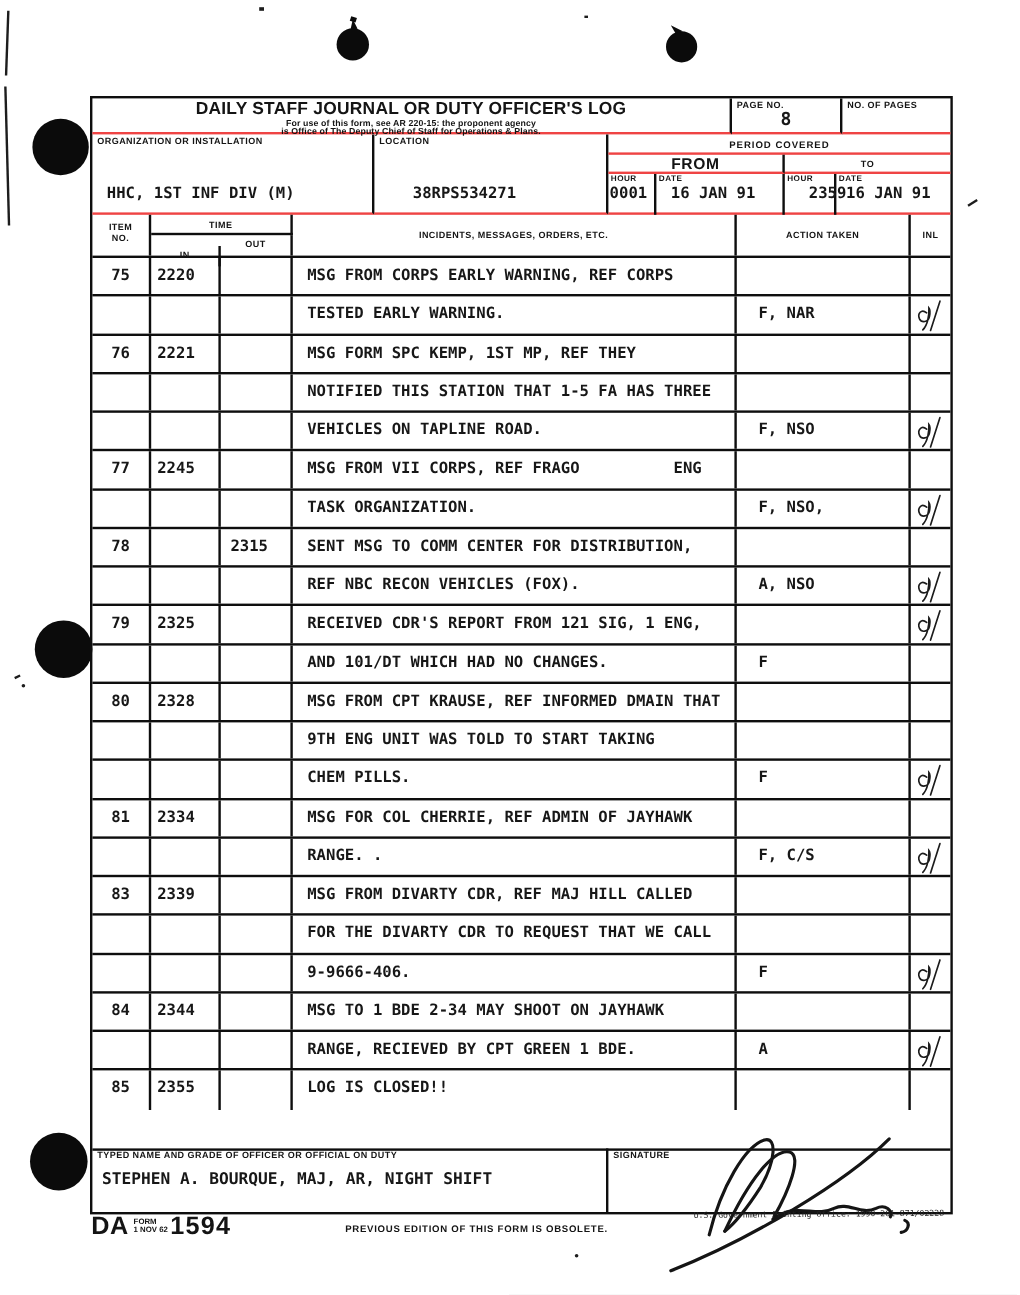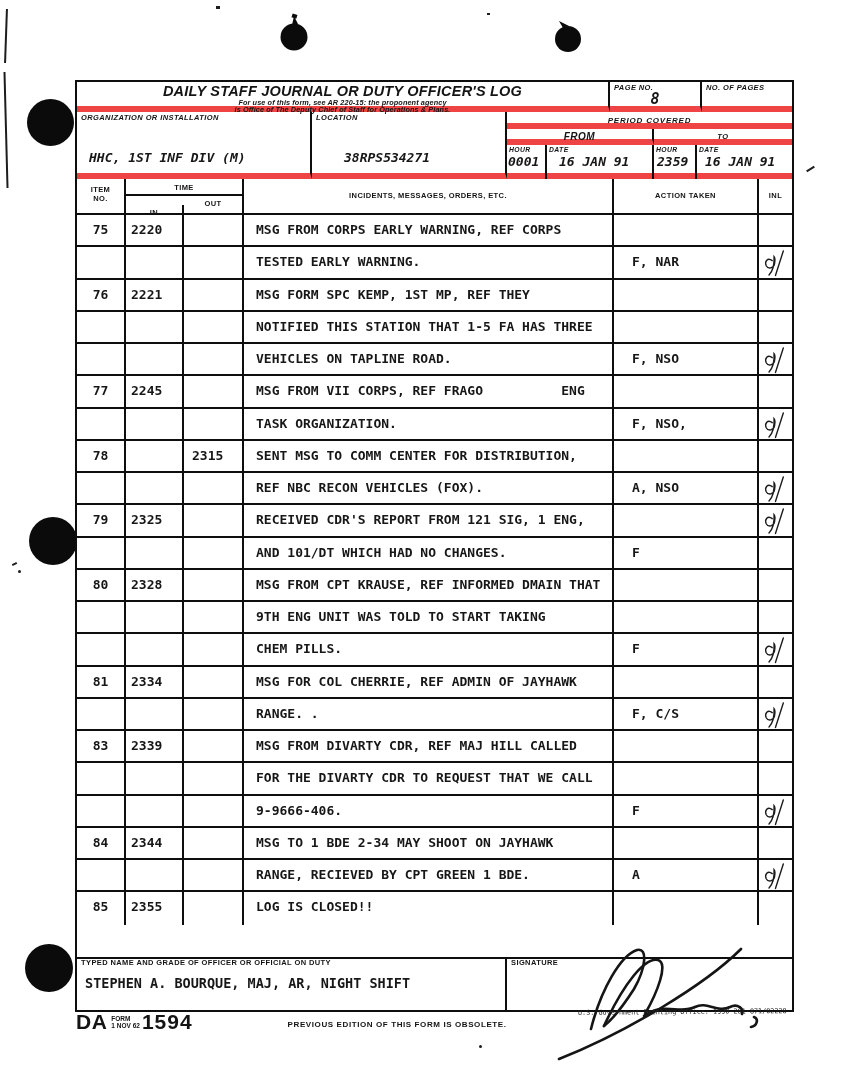--- a/index.html
+++ b/index.html
@@ -5,42 +5,42 @@
   html,body{margin:0;padding:0;background:#e9e9e9;}
   .page{position:relative;width:850px;height:1079px;background:#ffffff;overflow:hidden;
         font-family:"Liberation Sans",sans-serif;color:#141414;}
   .mono{font-family:"DejaVu Sans Mono",monospace;font-weight:700;color:#171717;}
 
   
   .form{position:absolute;left:75px;top:80px;width:715px;height:928px;
         border:2px solid #0e0e0e;box-sizing:content-box;}
   .abs{position:absolute;box-sizing:border-box;}
   .bR{border-right:2px solid #0e0e0e;}
-  .bB{border-bottom:6px solid #ef4444;font-style:italic;}
+  .bB{border-bottom:2px solid #ef4444;}
 
   .lbl{font-size:7.5px;font-weight:700;letter-spacing:.4px;color:#151515;
        padding:2px 0 0 4px;line-height:8px;}
 
   
   .title-box{left:0;top:0;width:533px;height:30px;text-align:center;}
   .ftitle{font-size:14.5px;font-weight:700;letter-spacing:.2px;line-height:15px;padding-top:2px;}
   .fsub{font-size:7.3px;font-weight:700;line-height:7.2px;letter-spacing:.1px;}
   .pageno-box{left:533px;top:0;width:92px;height:30px;}
   .pages-box{left:625px;top:0;width:90px;height:30px;}
   .pageno-val{text-align:center;font-size:15px;line-height:14px;}
 
   
   .org-box{left:0;top:30px;width:235px;height:67px;}
   .loc-box{left:235px;top:30px;width:195px;height:67px;}
   .period-box{left:430px;top:30px;width:285px;height:67px;}
   .org-val{position:absolute;left:12px;bottom:8px;font-size:13px;}
   .loc-val{position:absolute;left:32px;bottom:8px;font-size:13px;}
   .period-lbl{left:0;top:0;width:285px;height:17px;text-align:center;font-size:8px;
               font-weight:700;letter-spacing:.8px;line-height:17px;}
-  .from-cell{left:0;top:17px;width:147px;height:16px;text-align:center;font-size:10px;
+  .from-cell{left:0;top:17px;width:147px;height:16px;text-align:center;font-size:13px;
              font-weight:700;line-height:15px;letter-spacing:.5px;}
   .to-cell{left:147px;top:17px;width:138px;height:16px;text-align:center;font-size:7.5px;
            font-weight:700;line-height:15px;letter-spacing:.5px;}
   .hd-cell{top:33px;height:34px;}
   .hd-cell .lbl{font-size:6.8px;padding:1px 0 0 2px;}
   .hd-val{font-size:13px;line-height:16px;white-space:pre;}
 
   
   .thead{left:0;top:97px;width:715px;height:36px;border-bottom:2px solid #0e0e0e;box-sizing:border-box;}
   .th{font-size:7.5px;font-weight:700;letter-spacing:.4px;text-align:center;}
@@ -147,21 +147,21 @@
       <div class="abs bR hd-cell" style="left:0;width:40px;">
         <div class="lbl">HOUR</div>
         <div class="hd-val mono" style="padding-left:1px">0001</div>
       </div>
       <div class="abs bR hd-cell" style="left:40px;width:107px;">
         <div class="lbl">DATE</div>
         <div class="hd-val mono" style="padding-left:12px">16 JAN 91</div>
       </div>
       <div class="abs bR hd-cell" style="left:147px;width:43px;">
         <div class="lbl">HOUR</div>
-        <div class="hd-val mono" style="padding-left:3px">2359</div>
+        <div class="hd-val mono" style="padding-left:20px">2359</div>
       </div>
       <div class="abs hd-cell" style="left:190px;width:95px;">
         <div class="lbl">DATE</div>
         <div class="hd-val mono" style="padding-left:8px">16 JAN 91</div>
       </div>
     </div>
 
     <div class="abs thead">
       <div class="abs bR th th-item">
         <div>ITEM</div>

